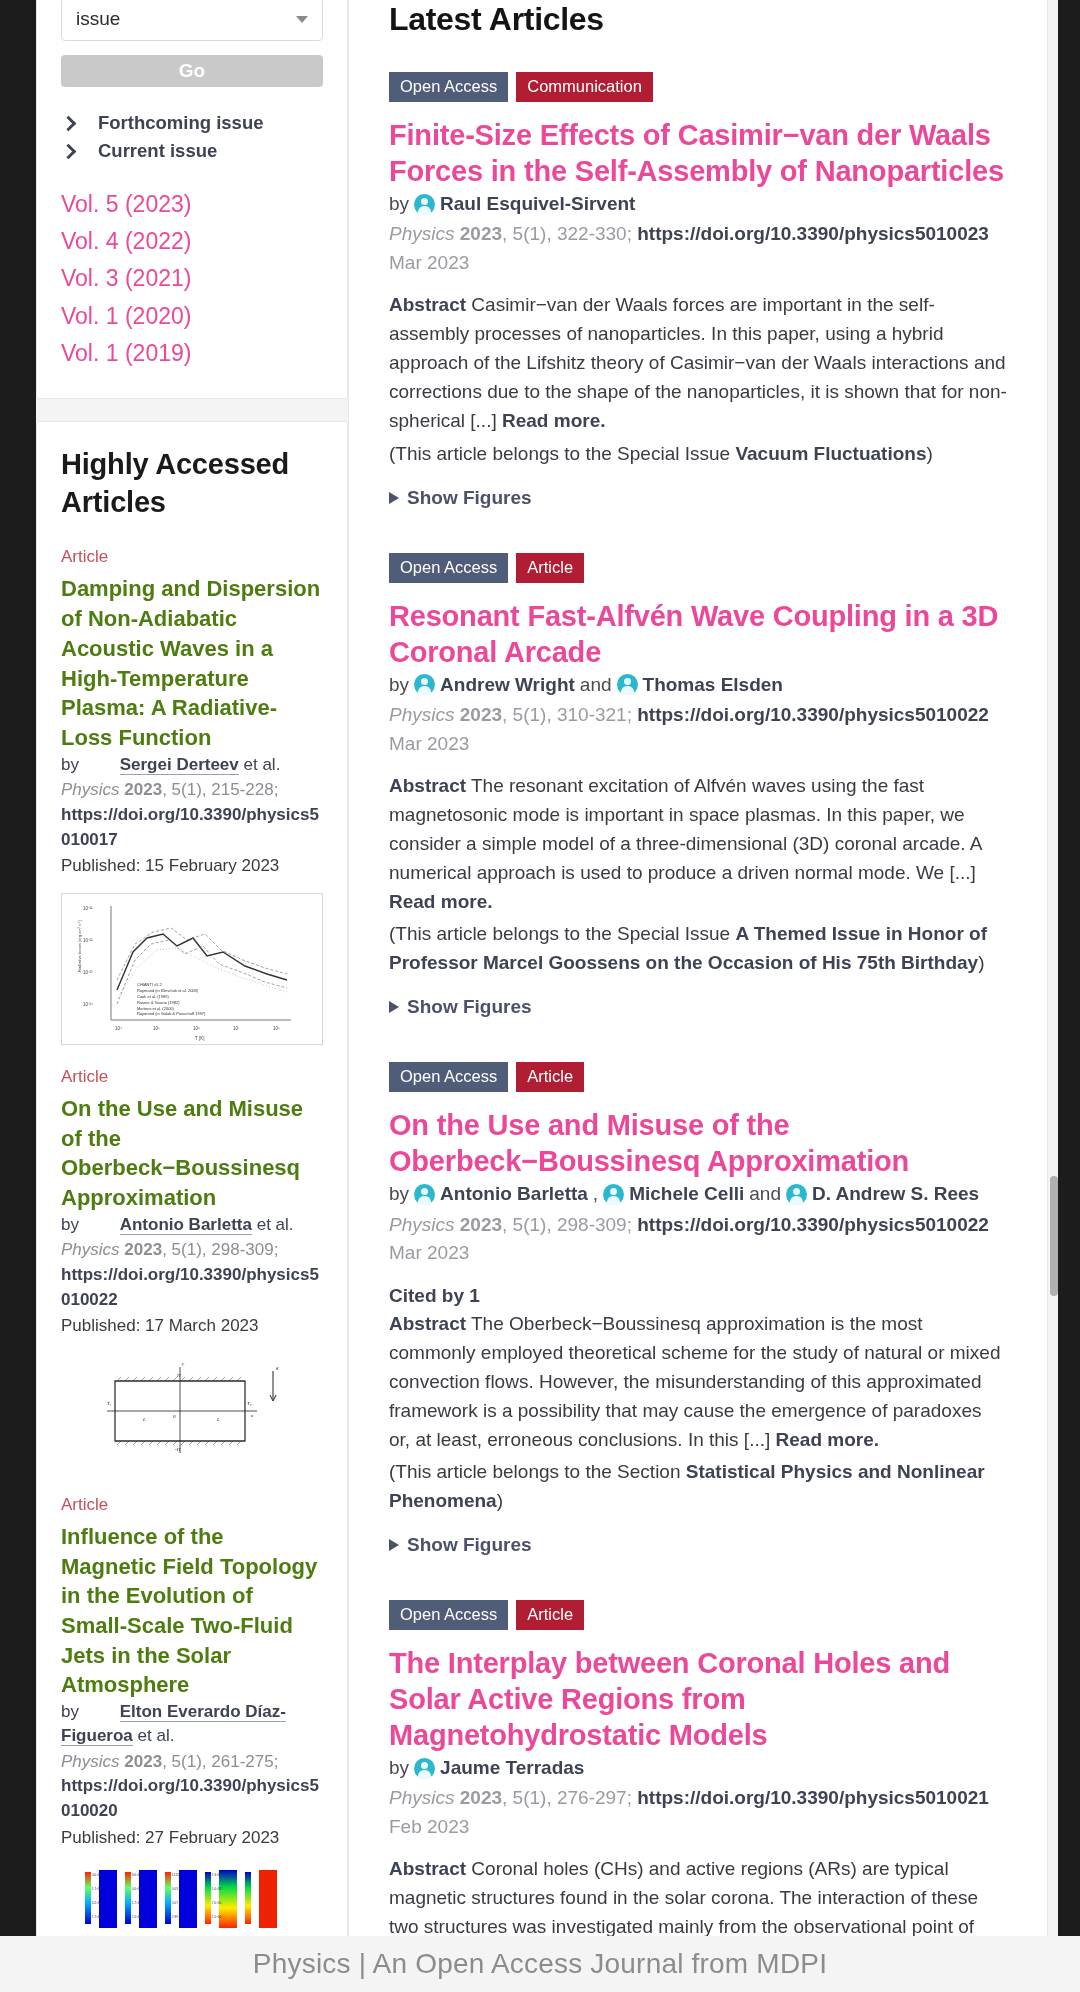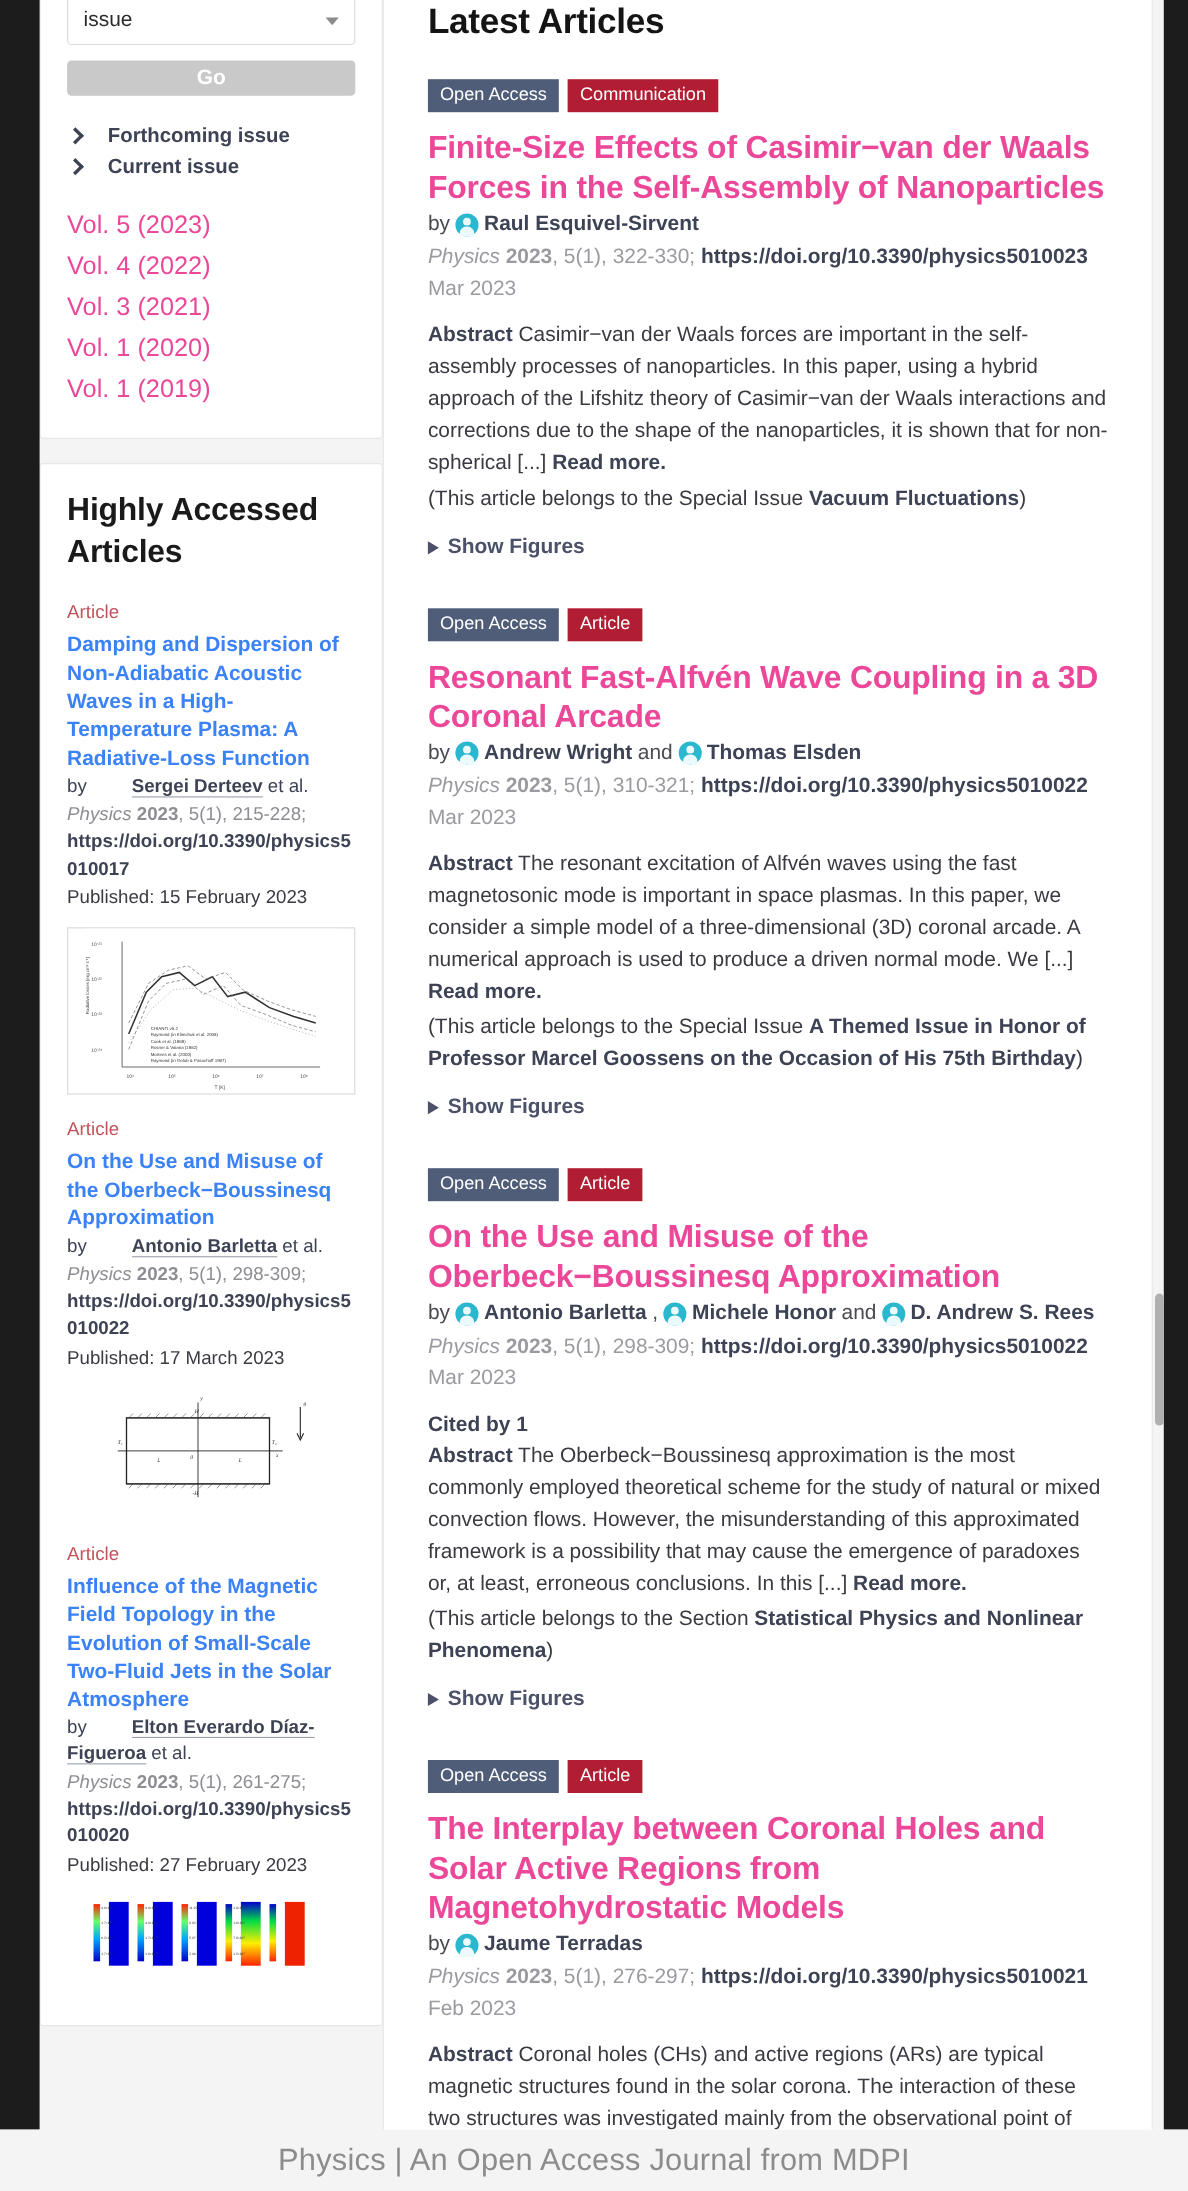--- a/index.html
+++ b/index.html
@@ -130,23 +130,23 @@
     margin-bottom: 26px;
     letter-spacing: -0.2px;
   }
   .sb-article { margin-bottom: 6px; }
   .sb-kind {
     font-size: 17px;
     color: #c0535a;
     margin-bottom: 7px;
   }
   .sb-title {
-    font-size: 19px;
-    font-weight: bold;
-    color: #3b82f6;
+    font-size: 22px;
+    font-weight: bold;
+    color: #4d7c0f;
     line-height: 1.35;
     margin-bottom: 10px;
     margin-top: 28px;
   }
   .sb-by {
     font-size: 17px;
     color: #3d4354;
     line-height: 1.4;
     margin-bottom: 2px;
   }
@@ -663,21 +663,21 @@
             <span class="badge oa">Open Access</span>
             <span class="badge type">Article</span>
           </div>
           <a class="art-title">On the Use and Misuse of the Oberbeck−Boussinesq Approximation</a>
           <div class="art-by">
             <span class="plain">by</span>
             <span class="avatar"></span>
             <a class="aname">Antonio Barletta</a>
               <span class="plain">,</span>
             <span class="avatar"></span>
-            <a class="aname">Michele Honor</a>
+            <a class="aname">Michele Celli</a>
             <span class="plain">and</span>
             <span class="avatar"></span>
             <a class="aname">D. Andrew S. Rees</a>
           </div>
           <div class="art-cite">
             <span class="jname">Physics</span>
             <span class="yr">2023</span><span>,</span>
             <span>5(1), 298-309;</span>
             <a class="doi">https://doi.org/10.3390/physics5010022</a>
           </div>

